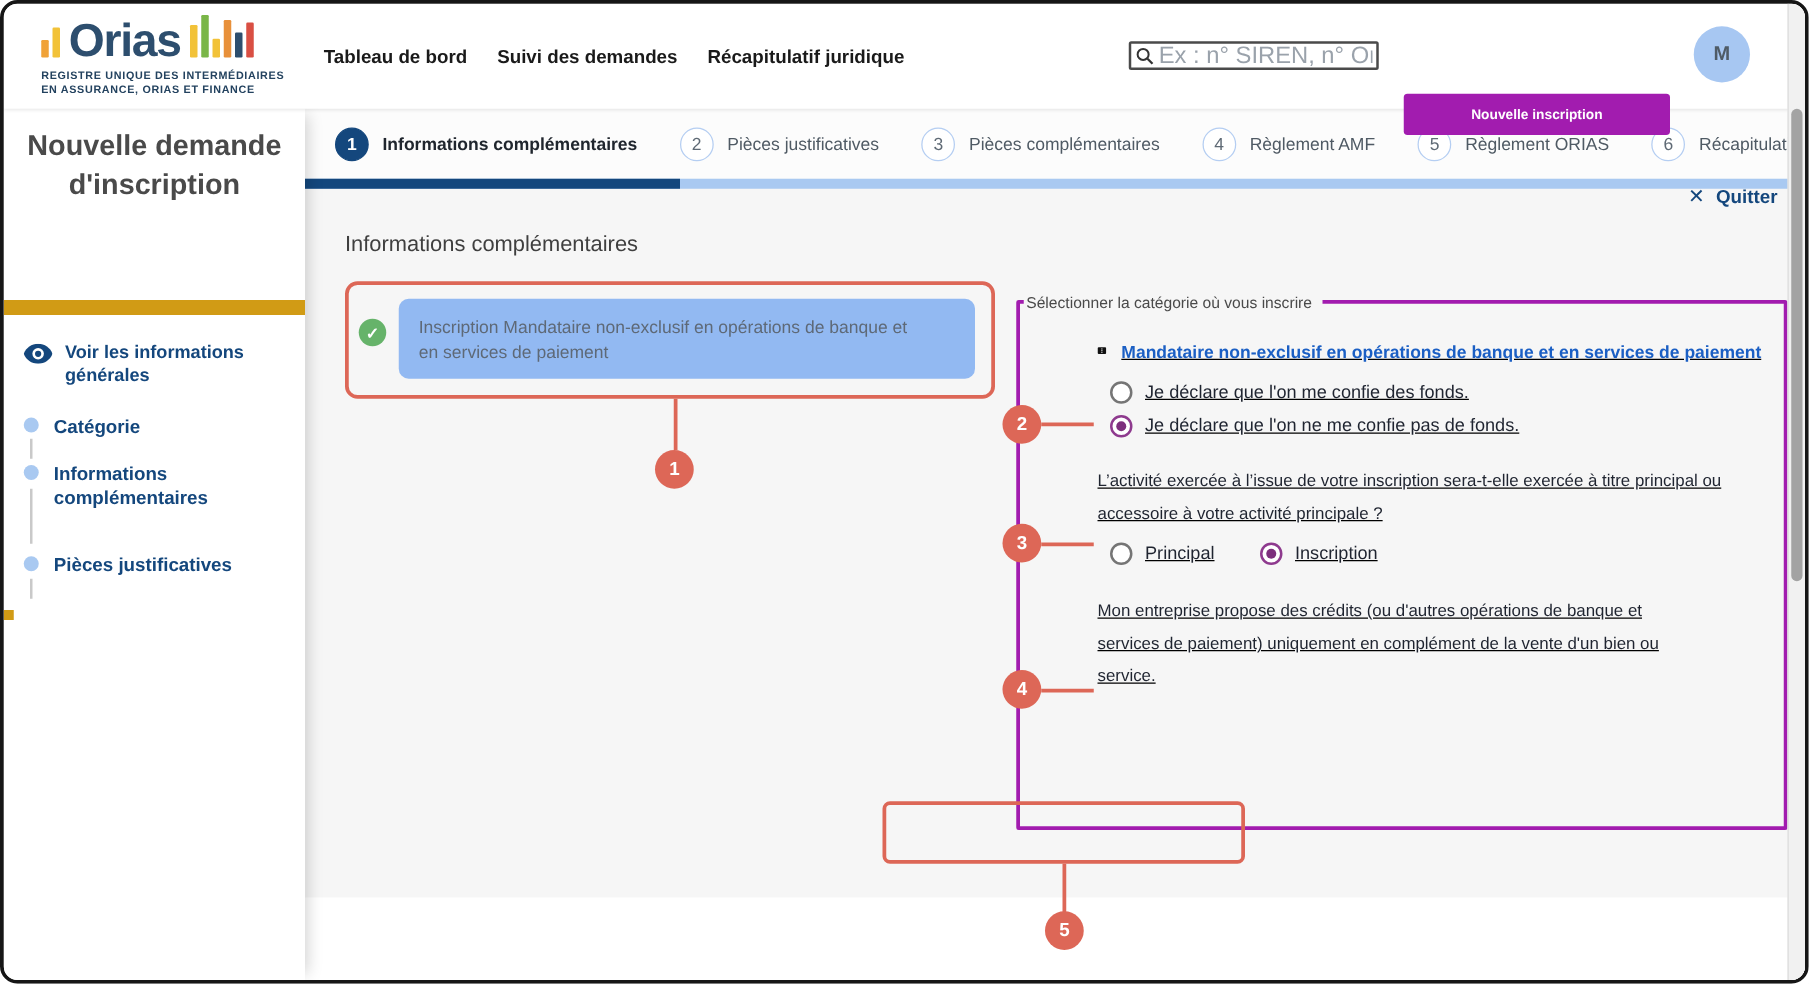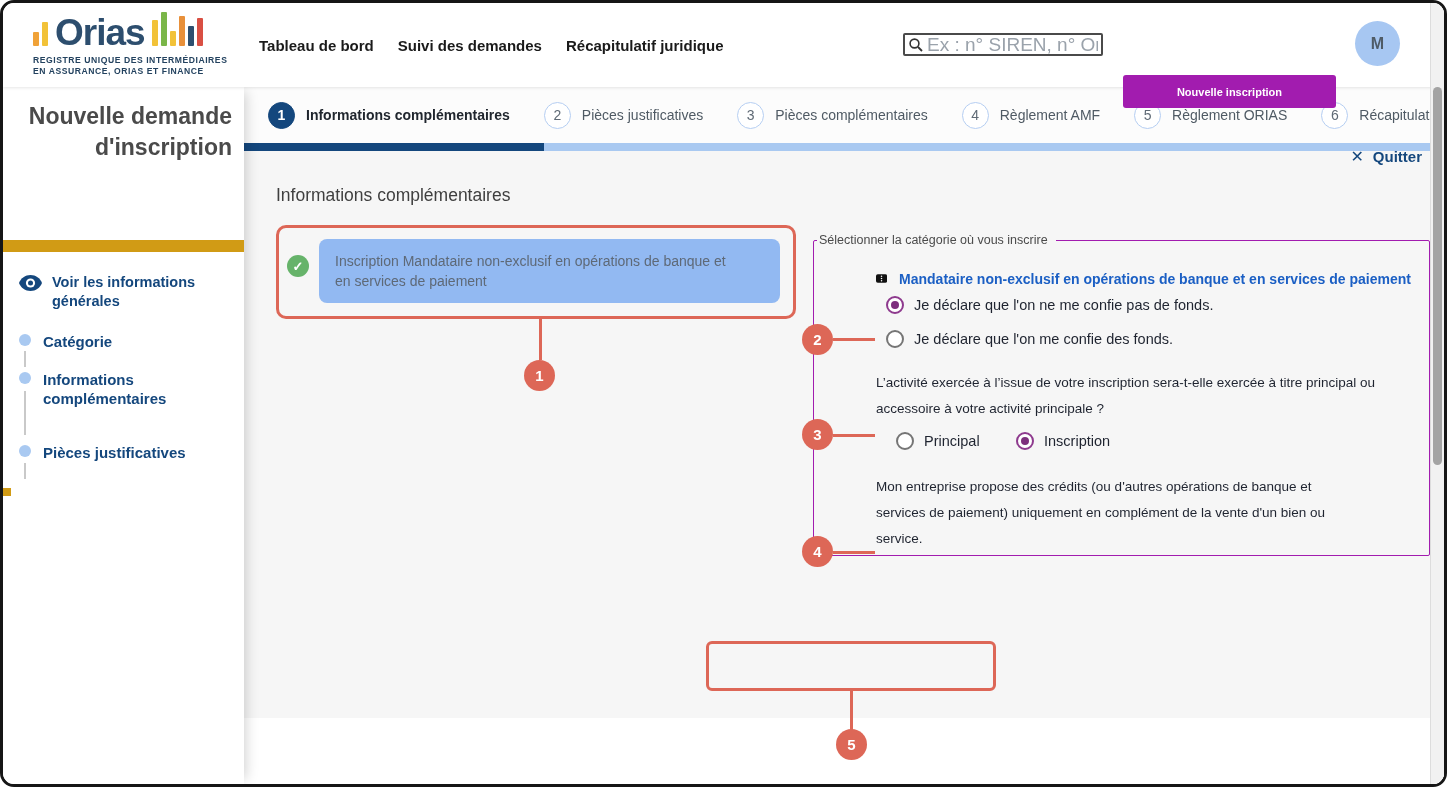--- a/index.html
+++ b/index.html
@@ -29,21 +29,21 @@
   .new-btn { position:absolute; left:1120px; top:24px; width:213px; height:33px; background:#a21caf;
              color:#fff; font-weight:700; font-size:11px; border:0; border-radius:3px; cursor:pointer;
              display:flex; align-items:center; justify-content:center; font-family:"Liberation Sans", sans-serif;margin-top:48px; }
   .avatar { position:absolute; left:1352px; top:18px; width:45px; height:45px; border-radius:50%;
             background:#a7c7f2; display:flex; align-items:center; justify-content:center;
             color:#4f5b66; font-weight:700; font-size:16px; cursor:pointer; }
 
   
   .sidebar { position:absolute; left:0; top:84px; width:241px; bottom:0; background:#ffffff; z-index:4;
              box-shadow:7px 0 12px -5px rgba(0,0,0,.18); }
-  .sb-title { margin:14px 12px 12px; text-align:right; font-size:23px; font-weight:600; color:#4a4a4a; line-height:31px; }
+  .sb-title { margin:14px 12px 12px; text-align:center; font-size:23px; font-weight:600; color:#4a4a4a; line-height:31px; }
   .gold-bar { position:absolute; left:0; top:153px; width:100%; height:12px; background:#d19b15; }
   .gold-notch { position:absolute; left:0; top:401px; width:8px; height:8px; background:#d19b15; }
   .info-link { position:absolute; left:16px; top:186px; display:flex; gap:10px; align-items:flex-start; cursor:pointer; }
   .info-link .txt { font-size:14.5px; font-weight:700; color:#14477d; line-height:19px; width:160px; }
   .tl-dot { position:absolute; width:12px; height:12px; border-radius:50%; background:#a9c9f1; left:16px; }
   .tl-line { position:absolute; width:2px; background:#c9c9c9; left:21px; }
   .tl-label { position:absolute; left:40px; font-size:15px; font-weight:700; color:#14477d; line-height:19px; cursor:pointer; }
 
   
   .content { position:absolute; left:241px; top:84px; right:0; bottom:0; background:#f6f6f6; }
@@ -68,39 +68,39 @@
   .ann-box1 { position:absolute; left:32px; top:138px; width:520px; height:94px;
               border:3px solid #dd6757; border-radius:10px; }
   .check-circle { position:absolute; left:8px; top:27px; width:22px; height:22px; border-radius:50%;
                   background:#66b36a; color:#fff; font-size:13px; font-weight:700;
                   display:flex; align-items:center; justify-content:center; }
   .chip { position:absolute; left:40px; top:11px; right:13px; bottom:13px; background:#92b9f2;
           border-radius:8px; padding:12px 16px; }
   .chip-text { display:block; width:400px; font-size:14px; line-height:20px; color:#5e6977; }
 
   
-  .fieldset { position:absolute; left:569px; top:153px; width:617px; height:316px;
-              border:1px solid #a21caf; border-radius:2px; }
+  .fieldset { position:absolute; left:569px; top:153px; width:617px; height:424px;
+              border:3px solid #a21caf; border-radius:2px;text-decoration:underline; }
   .legend { position:absolute; left:3px; top:-8px; background:#f6f6f6; padding:0 8px 0 2px;
             font-size:12.5px; color:#4a4a4a; }
   .fs-inner { padding:30px 18px 0 62px; }
   .cat-header { display:flex; align-items:flex-start; gap:12px; }
   .cat-title { font-size:14px; font-weight:700; color:#1b5fc4; white-space:nowrap; cursor:pointer; }
   .radio-row { display:flex; align-items:center; gap:10px; margin-left:10px; }
   .radio { width:18px; height:18px; border:2px solid #757575; border-radius:50%; background:#fff;
            position:relative; flex:0 0 auto; cursor:pointer; }
   .radio.checked { border-color:#8e3a8e; }
   .radio.checked::after { content:""; position:absolute; inset:3px; border-radius:50%; background:#7d2f7d; }
   .radio-label { font-size:14.5px; color:#1f2430; cursor:pointer; }
   .question { font-size:13.5px; color:#1f2430; line-height:26px; }
   .q1 { width:545px; margin-top:22px; }
   .q2 { width:470px; margin-top:24px; }
   .row-funds1 { margin-top:16px; }
   .row-funds2 { margin-top:9px; }
-  .row-activity { margin-top:10px; display:flex; gap:20px; margin-left:20px; }
+  .row-activity { margin-top:10px; display:flex; gap:20px; margin-left:10px; }
   .row-credits  { margin-top:10px; display:flex; gap:28px; margin-left:10px; }
   .radio-pair { display:flex; align-items:center; gap:10px; }
 
   
   .next-btn { position:absolute; left:204px; top:563px; width:806px; height:33px; border:0;
               border-radius:17px; background:#f6b74a; color:#252a31; font-weight:700; font-size:14.5px;
               display:flex; align-items:center; justify-content:center; cursor:pointer;
               font-family:"Liberation Sans", sans-serif; z-index:2; }
 
   
@@ -245,27 +245,27 @@
         <div class="cat-header">
           <svg width="19" height="15" viewBox="0 0 19 15">
             <rect x="0" y="0" width="19" height="15" rx="3" fill="#111"></rect>
             <circle cx="9.5" cy="3.8" r="1.3" fill="#fff"></circle>
             <circle cx="9.5" cy="7.5" r="1.3" fill="#fff"></circle>
             <circle cx="9.5" cy="11.2" r="1.3" fill="#fff"></circle>
           </svg>
           <span class="cat-title">Mandataire non-exclusif en opérations de banque et en services de paiement</span>
         </div>
 
+        <div class="radio-row row-funds1">
+          <span class="radio"></span>
+          <span class="radio-label">Je déclare que l'on me confie des fonds.</span>
+        </div>
         <div class="radio-row row-funds2">
           <span class="radio checked"></span>
           <span class="radio-label">Je déclare que l'on ne me confie pas de fonds.</span>
-        </div>
-        <div class="radio-row row-funds1">
-          <span class="radio"></span>
-          <span class="radio-label">Je déclare que l'on me confie des fonds.</span>
         </div>
 
         <div class="question q1">L’activité exercée à l’issue de votre inscription sera-t-elle exercée à titre principal ou accessoire à votre activité principale ?</div>
         <div class="row-activity">
           <div class="radio-pair" style="min-width:100px;">
             <span class="radio"></span>
             <span class="radio-label">Principal</span>
           </div>
           <div class="radio-pair">
             <span class="radio checked"></span>

